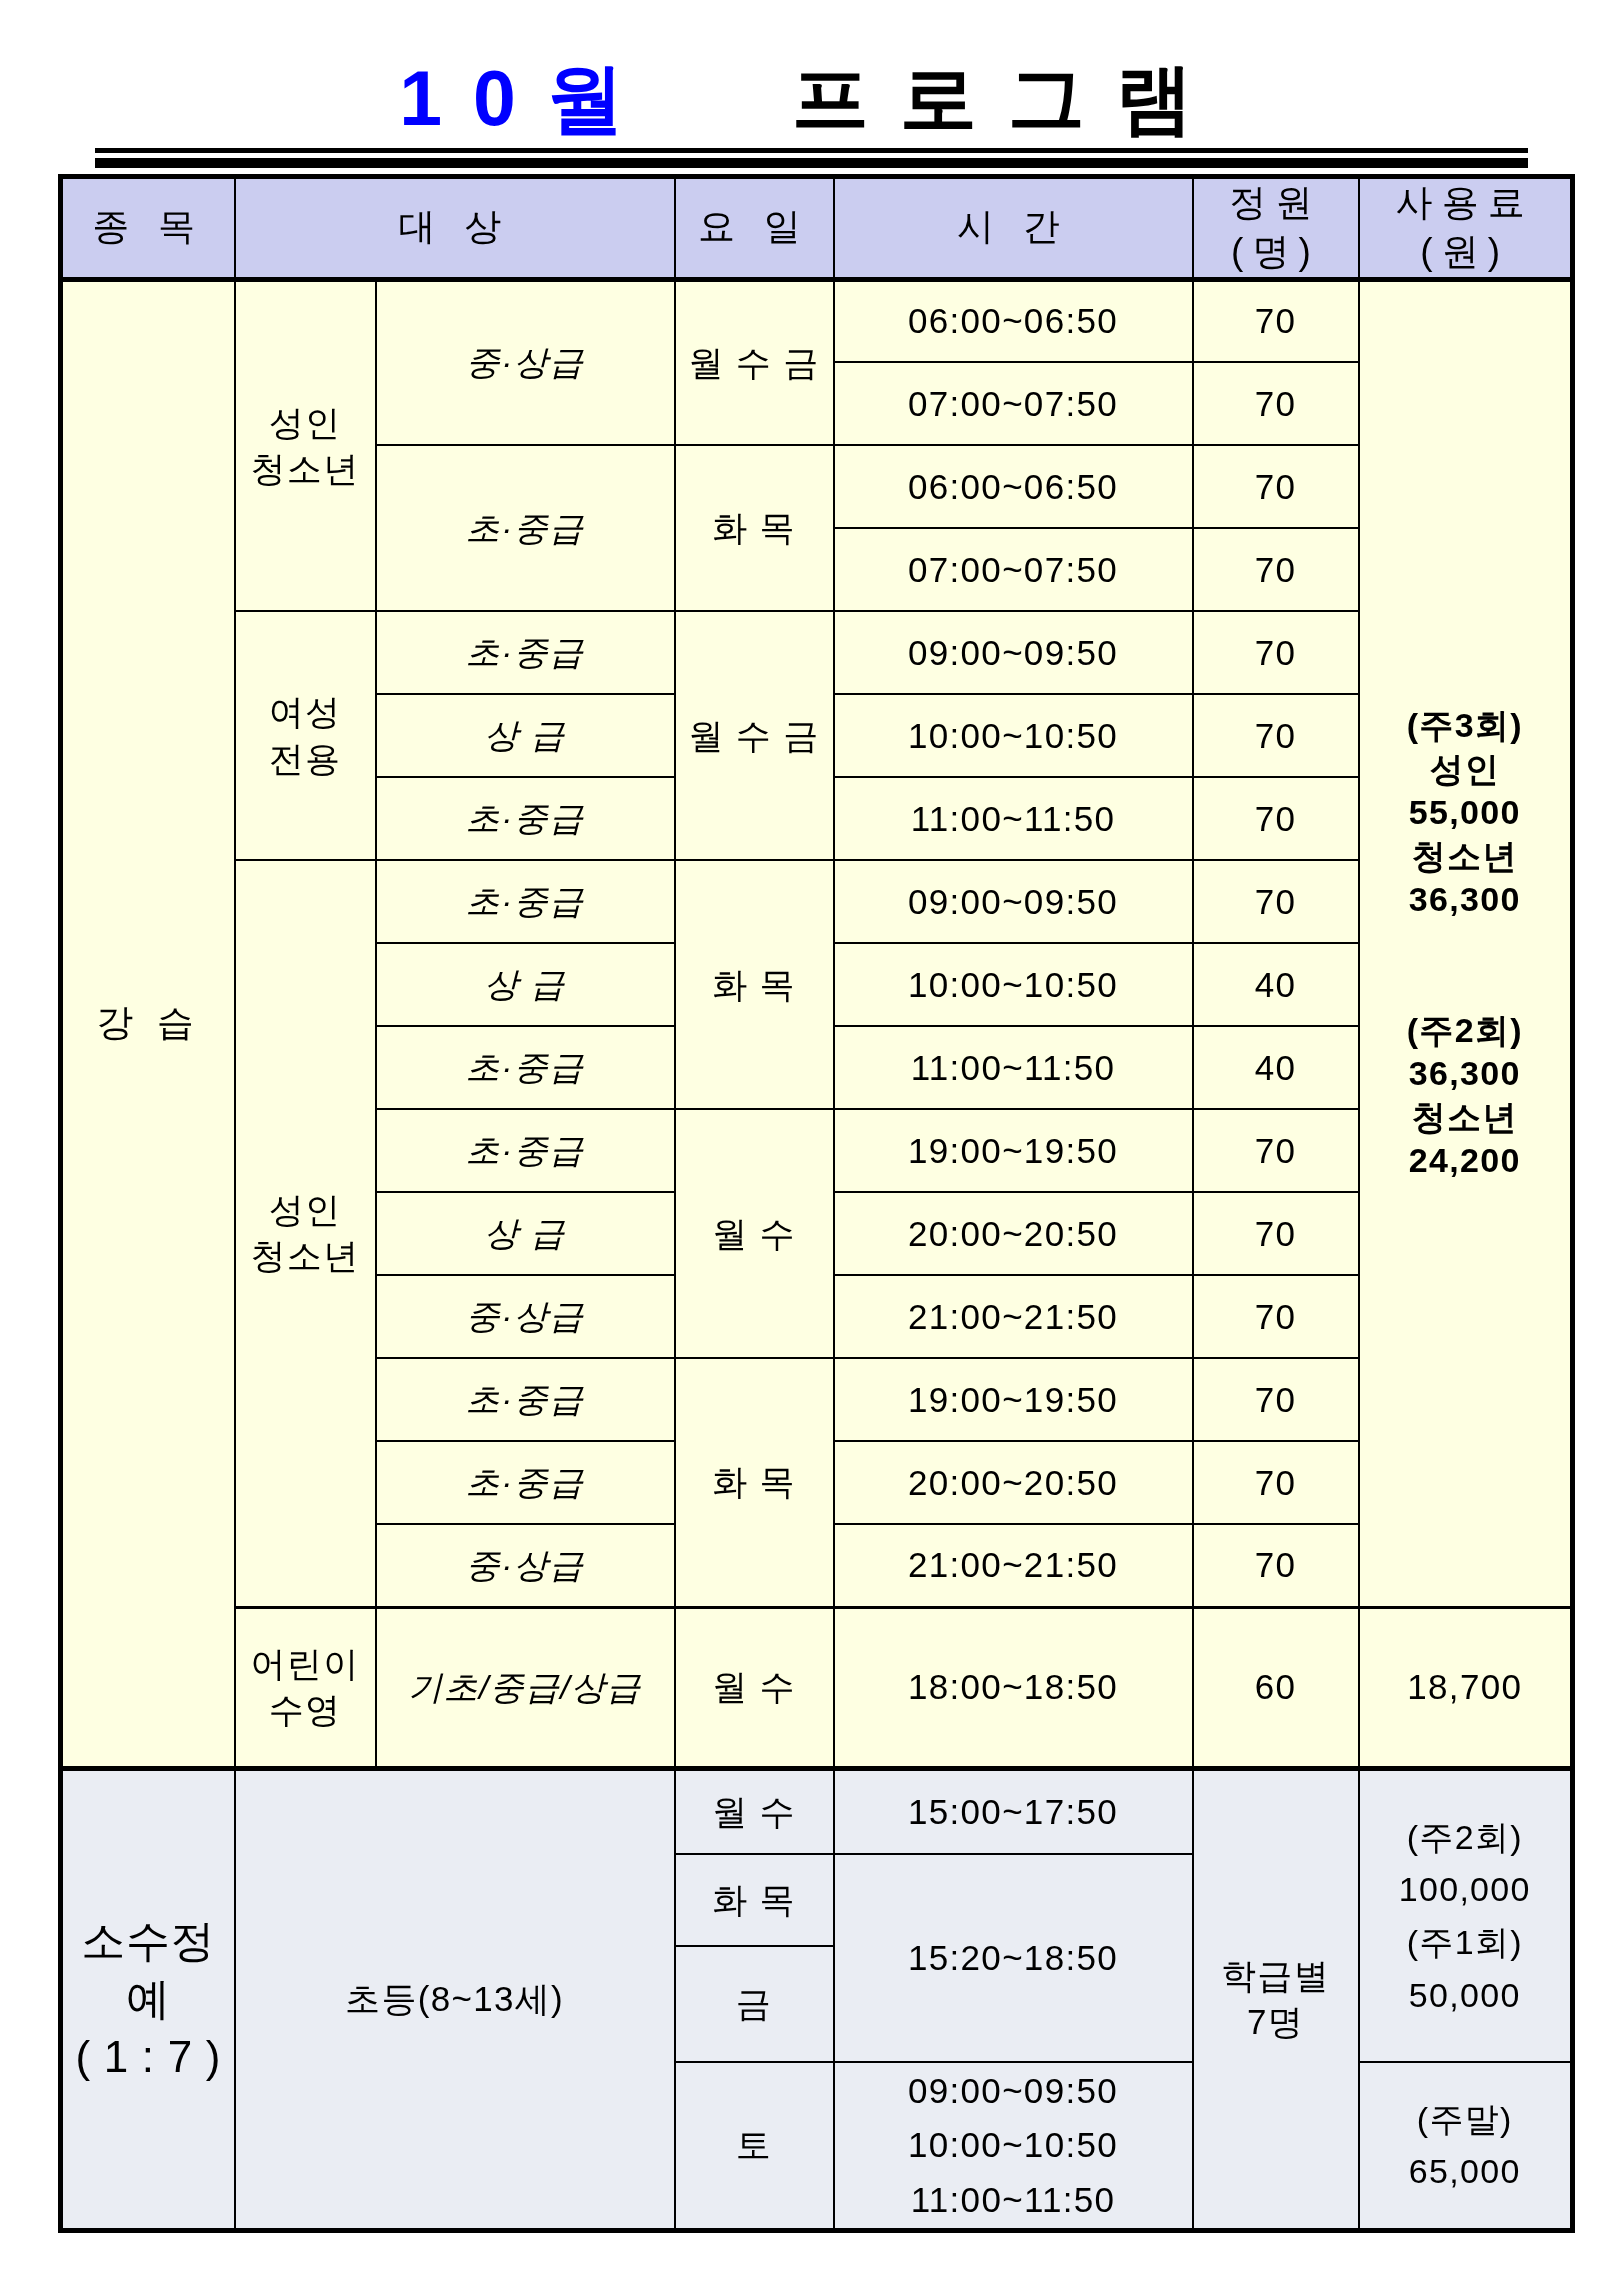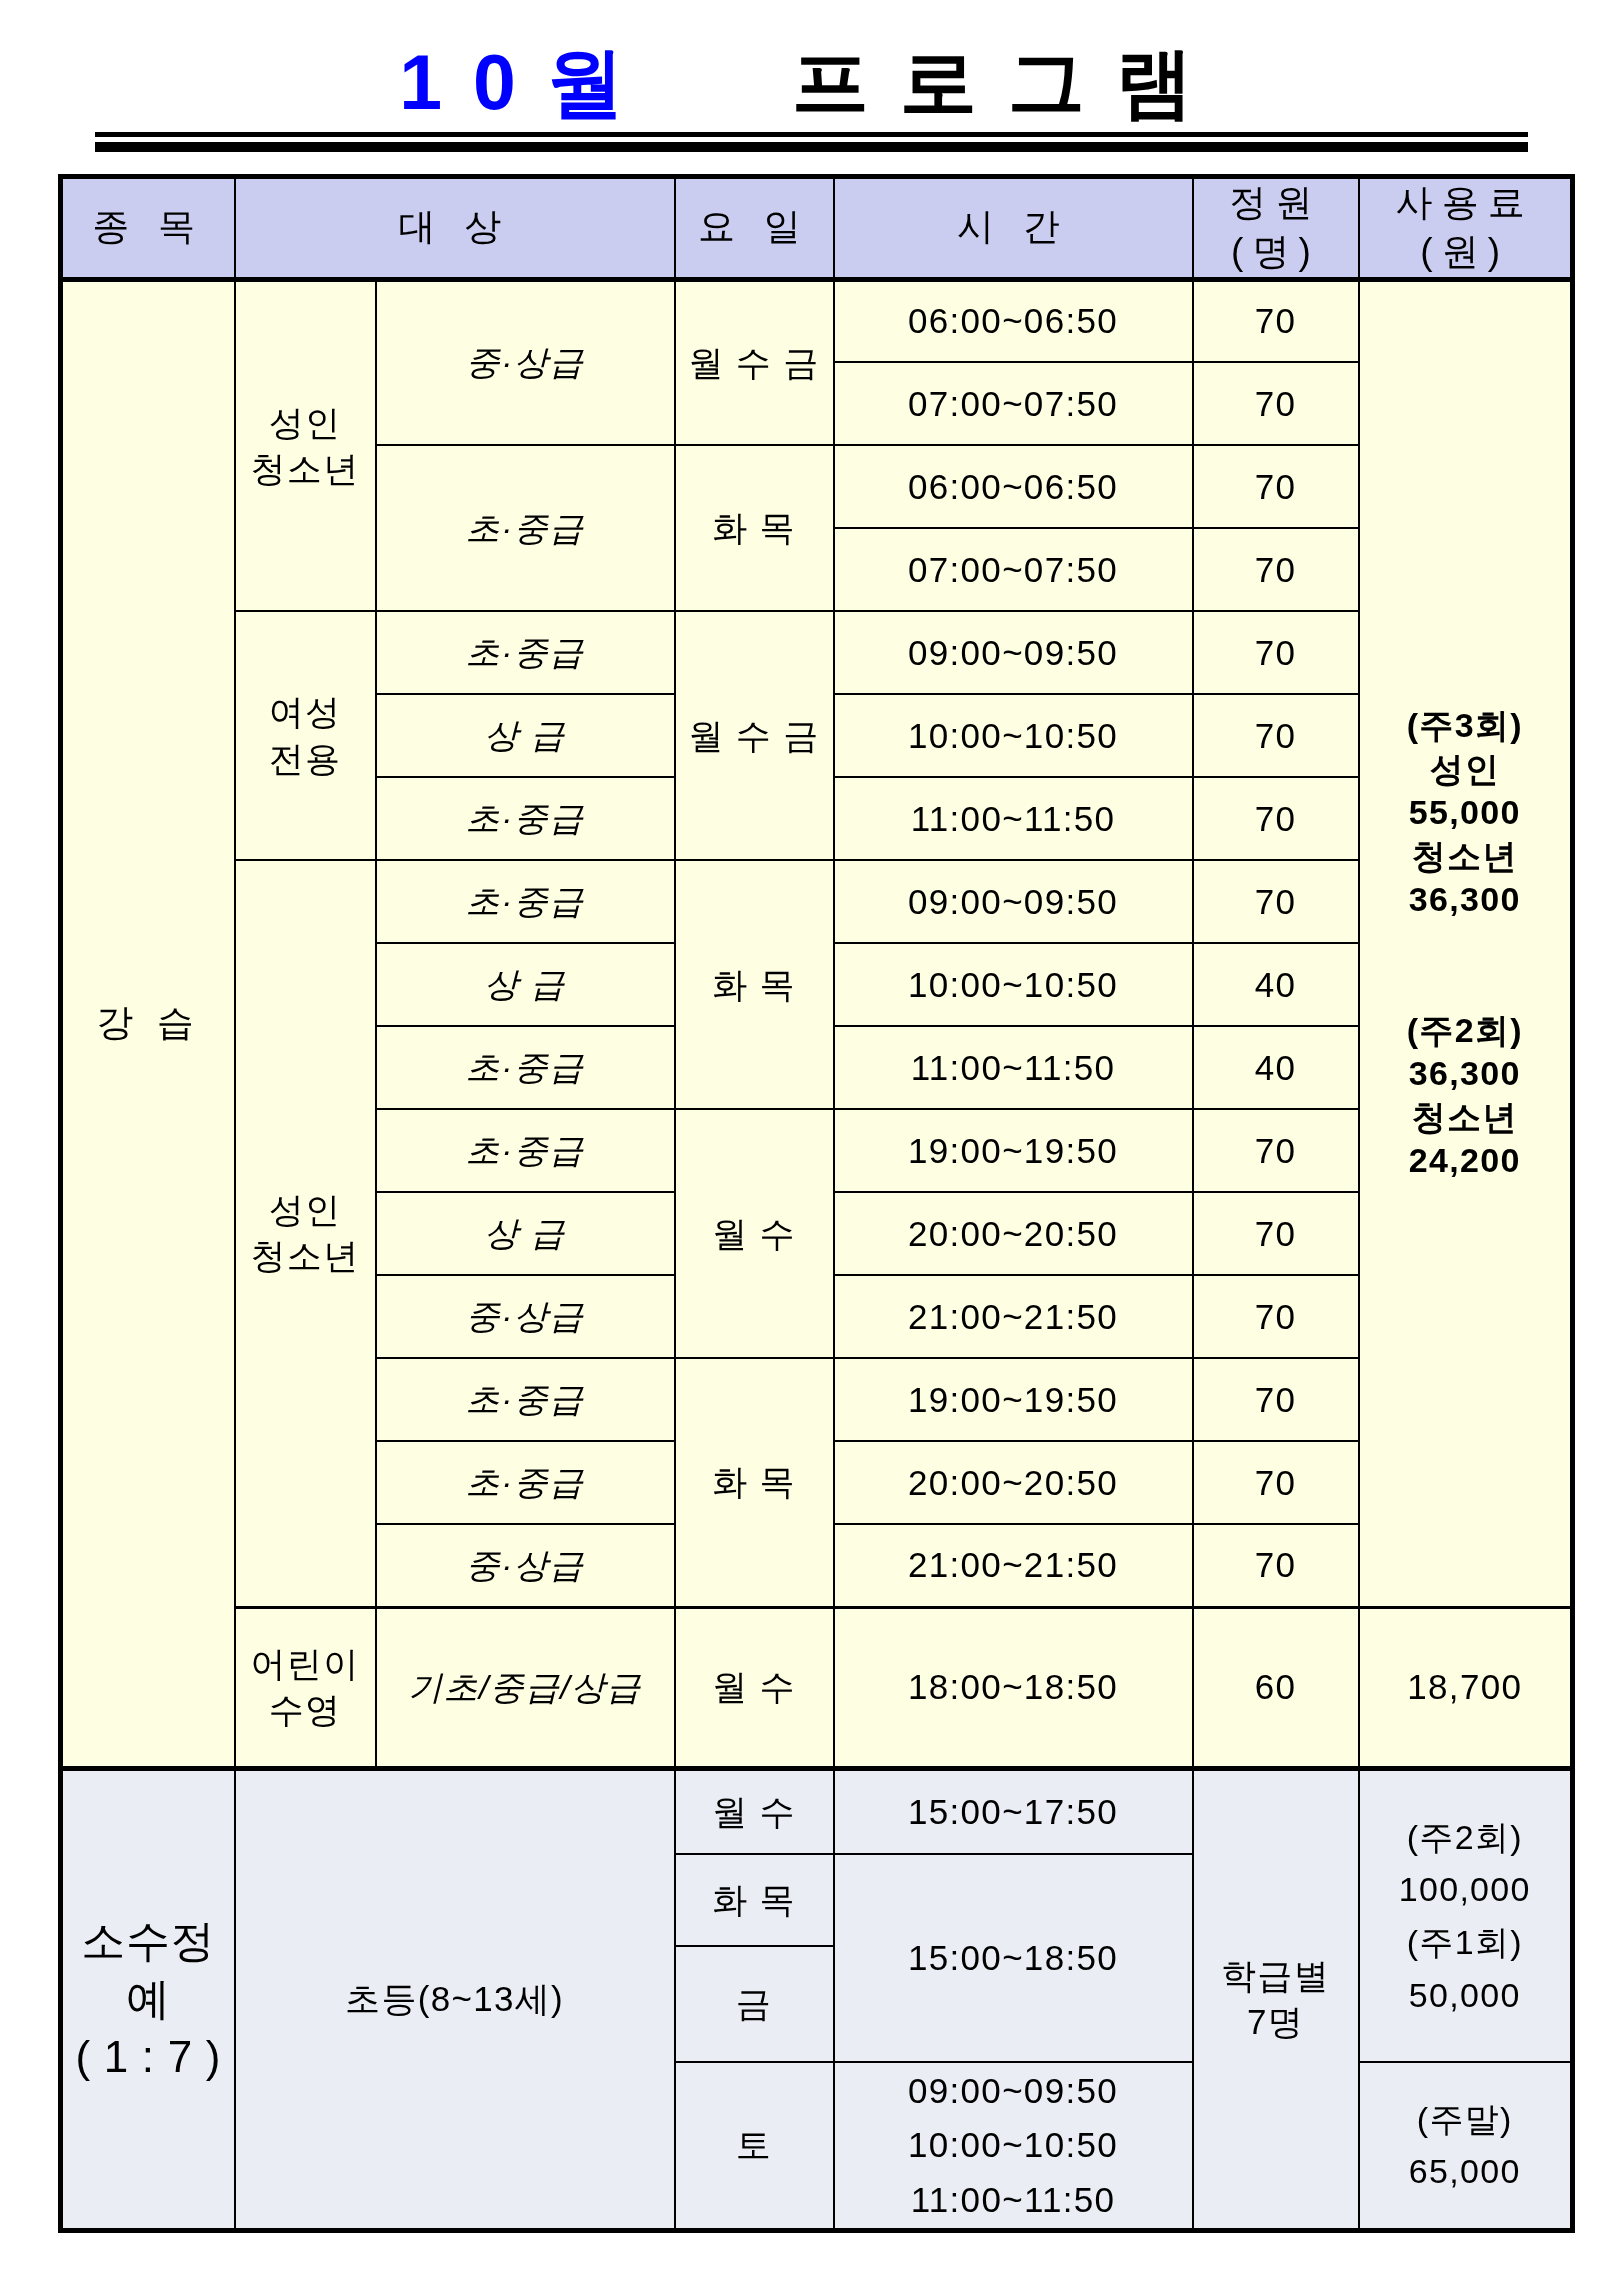--- a/index.html
+++ b/index.html
@@ -6,21 +6,21 @@
   body{
     width:1623px;height:2295px;background:#ffffff;
     font-family:"Liberation Sans","DejaVu Sans",sans-serif;
     color:#000;
   }
   .page{position:relative;width:1623px;height:2295px;overflow:hidden;}
 
   
   .title-row{
     display:flex;justify-content:center;align-items:flex-end;
-    gap:137px;padding-top:23px;height:98px;
+    gap:137px;padding-top:39px;height:98px;
   }
   .title-word{
     font-size:77px;font-weight:bold;letter-spacing:31px;line-height:1;
     white-space:nowrap;
   }
   .title-month{color:#0000FF;}
   .title-underline-top{
     width:1433px;height:5.9px;background:#000;margin:10.5px auto 0 auto;
   }
   .title-underline-bottom{
@@ -214,21 +214,21 @@
       <td>15:00~17:50</td>
       <td rowspan="4">학급별
 7명</td>
       <td rowspan="3" class="fee-sub">(주2회)
 100,000
 (주1회)
 50,000</td>
     </tr>
     <tr class="s2" style="height:92px">
       <td>화 목</td>
-      <td rowspan="2">15:00~18:50</td>
+      <td rowspan="2">15:20~18:50</td>
     </tr>
     <tr class="s2" style="height:116px">
       <td>금</td>
     </tr>
     <tr class="s2" style="height:168px">
       <td>토</td>
       <td class="times3">09:00~09:50
 10:00~10:50
 11:00~11:50</td>
       <td class="fee-sub">(주말)

